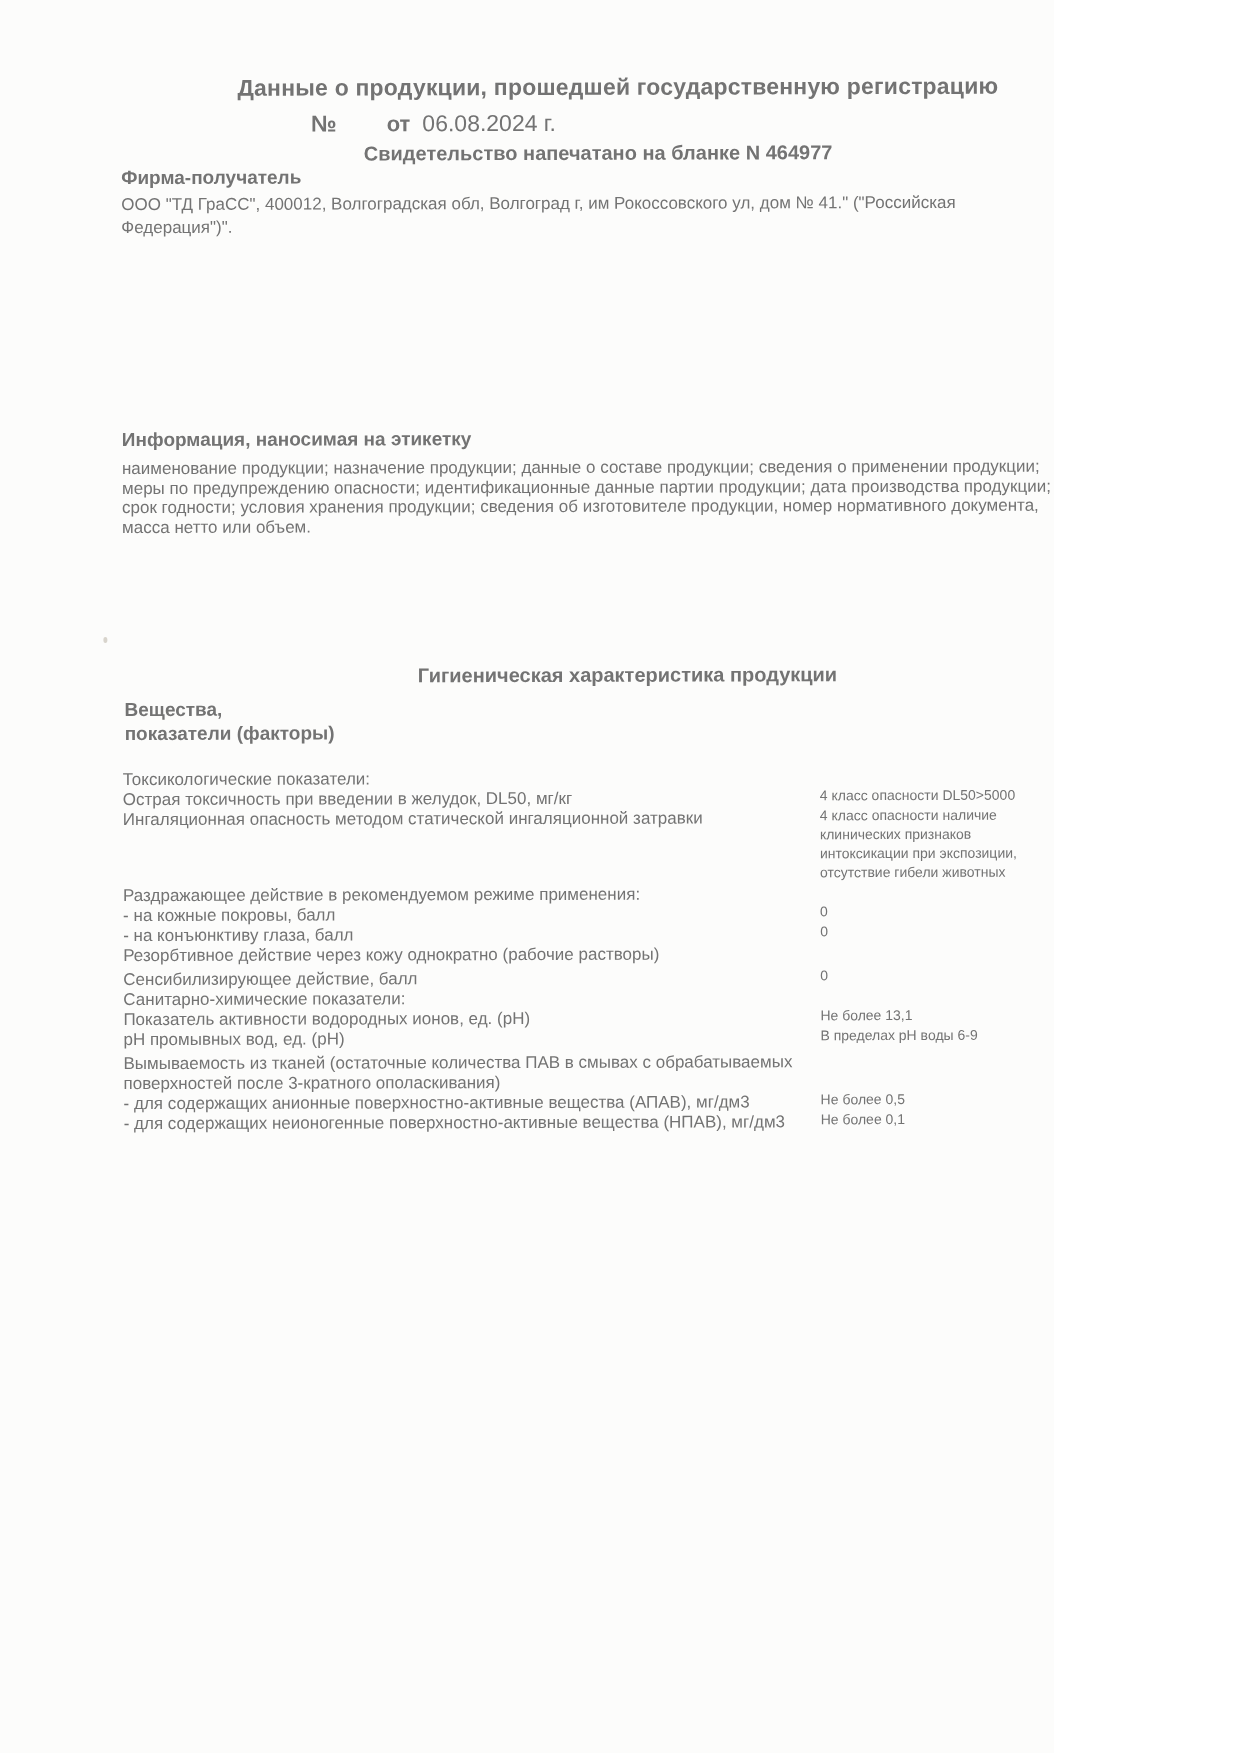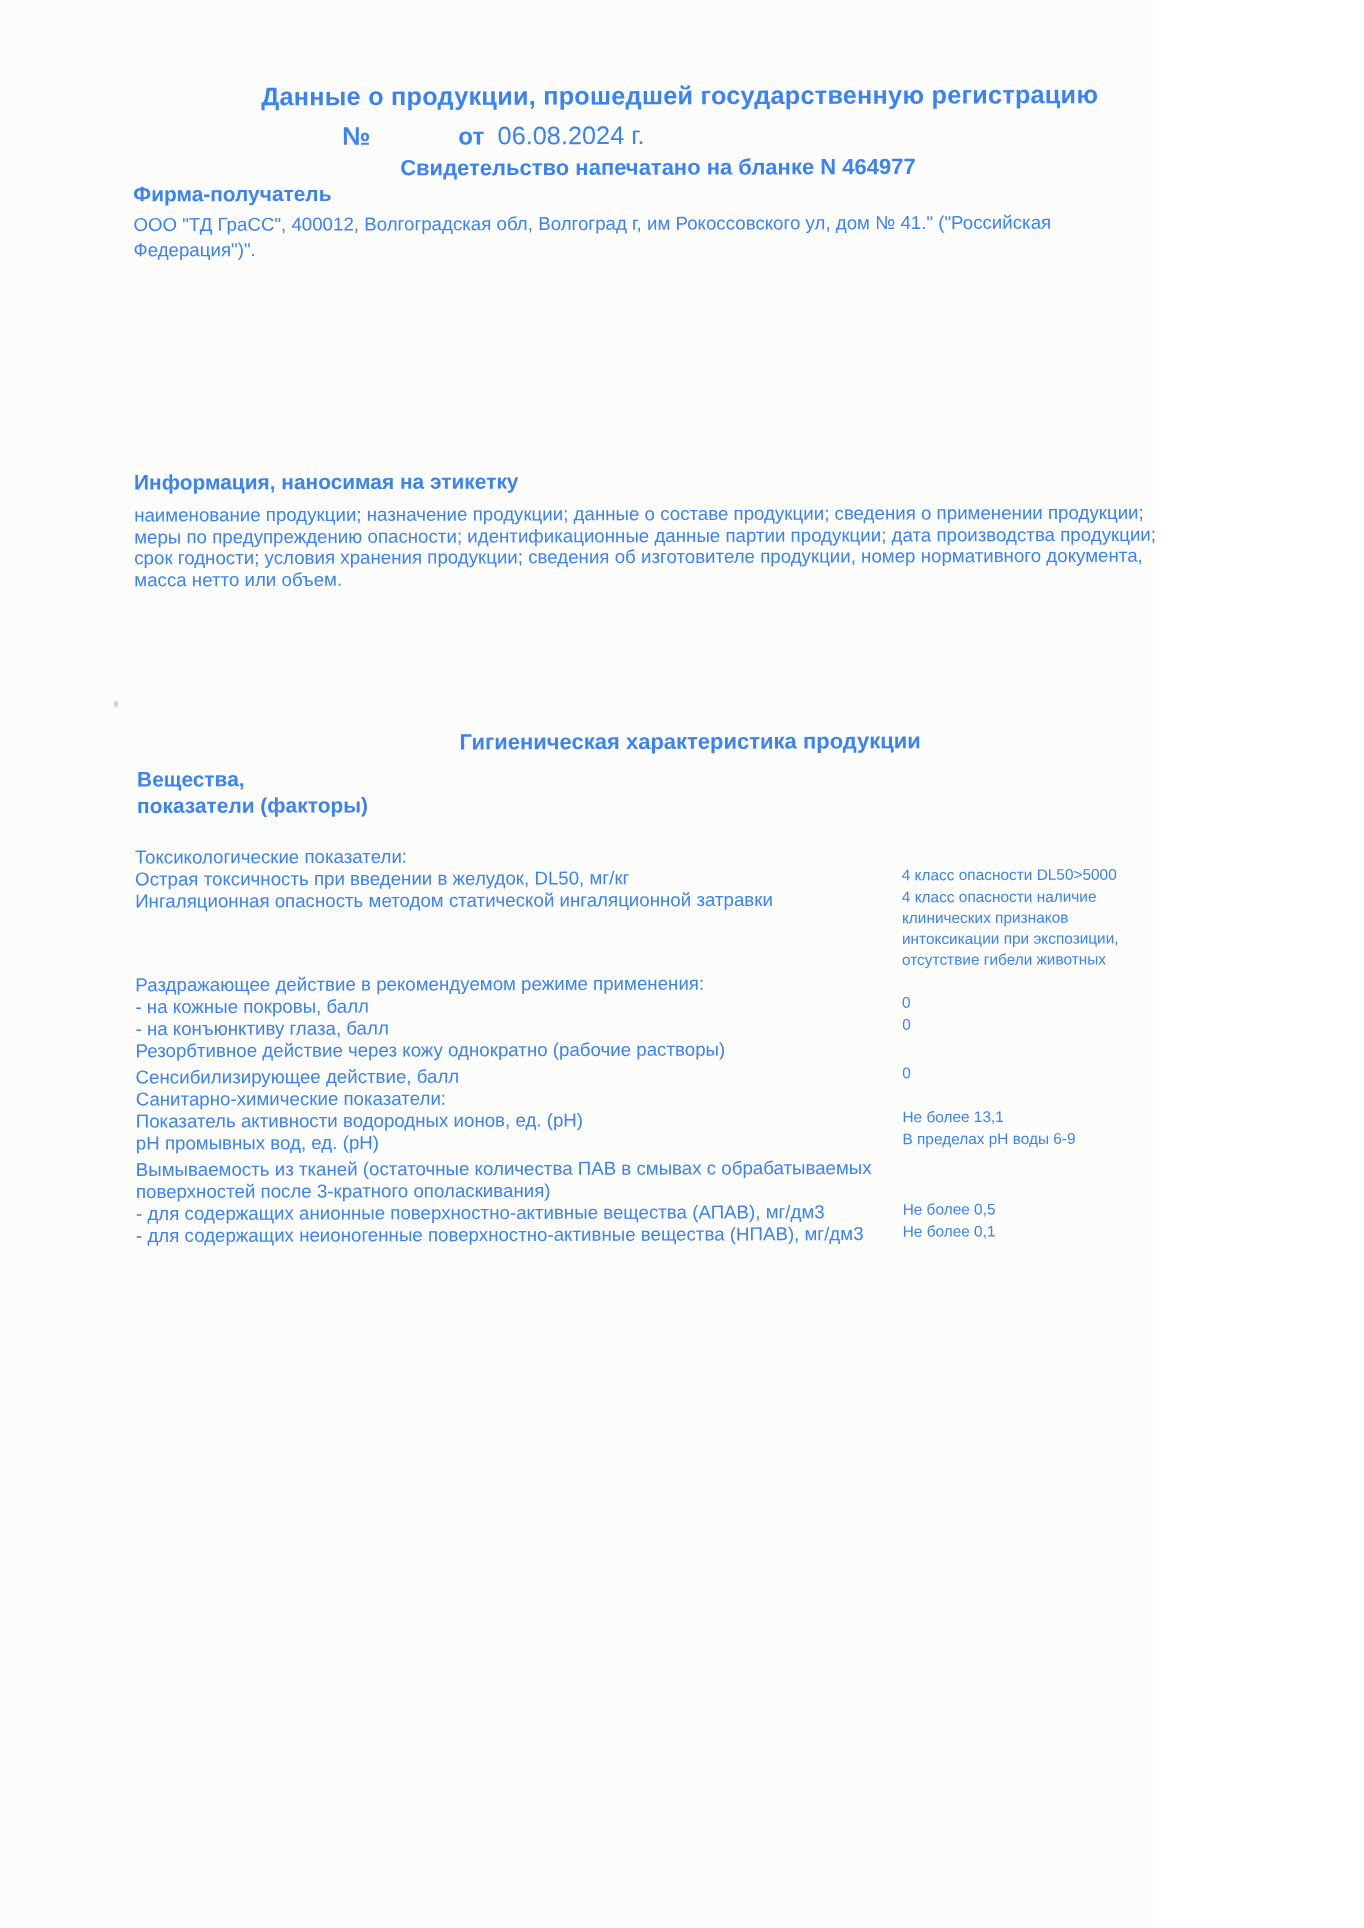--- a/index.html
+++ b/index.html
@@ -1,35 +1,35 @@
 <!DOCTYPE html>
 <html lang="ru"><head>
 <meta charset="utf-8">
 <style>
   html,body { margin:0; padding:0; background:#ffffff; }
   .page {
     position:relative; width:1054px; height:1753px;
     background:#fcfcfb; overflow:hidden;
-    color:#3b82f6;
+    color:#737373;
     font-family:"Liberation Sans", sans-serif;
   }
   .content { position:absolute; inset:0; transform:rotate(-0.15deg); }
 
   .doc-title {
     position:absolute; top:74px; left:0; width:1240px;
     text-align:center; font-weight:bold; font-size:23px; letter-spacing:.2px;
   }
   .number-line {
     position:absolute; top:110px; left:0; width:1240px;
     font-size:23px; display:flex; align-items:baseline;
     padding-left:313px; box-sizing:border-box; white-space:nowrap;
   }
   .no-sign   { font-weight:bold; }
   .cert-number { margin-left:16px; letter-spacing:.4px; }
-  .from-label  { font-weight:bold; margin-left:80px; font-size:22px; }
+  .from-label  { font-weight:bold; margin-left:50px; font-size:22px; }
   .cert-date   { margin-left:12px; }
   .blank-line {
     position:absolute; top:142px; left:0; width:1240px;
     text-align:center; transform:translateX(-20px);
     font-weight:bold; font-size:20px;
   }
 
   .sec-heading { font-size:19px; font-weight:bold; }
 
   .recipient { position:absolute; top:166px; left:123px; width:910px; }

